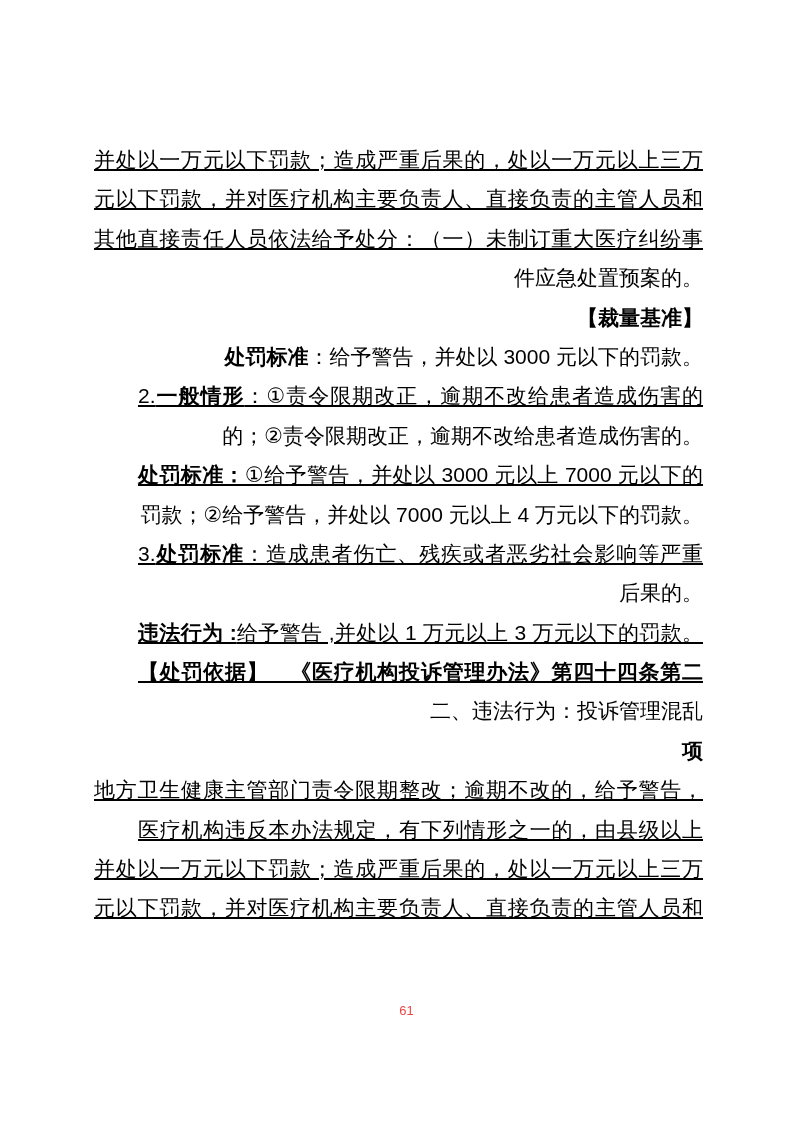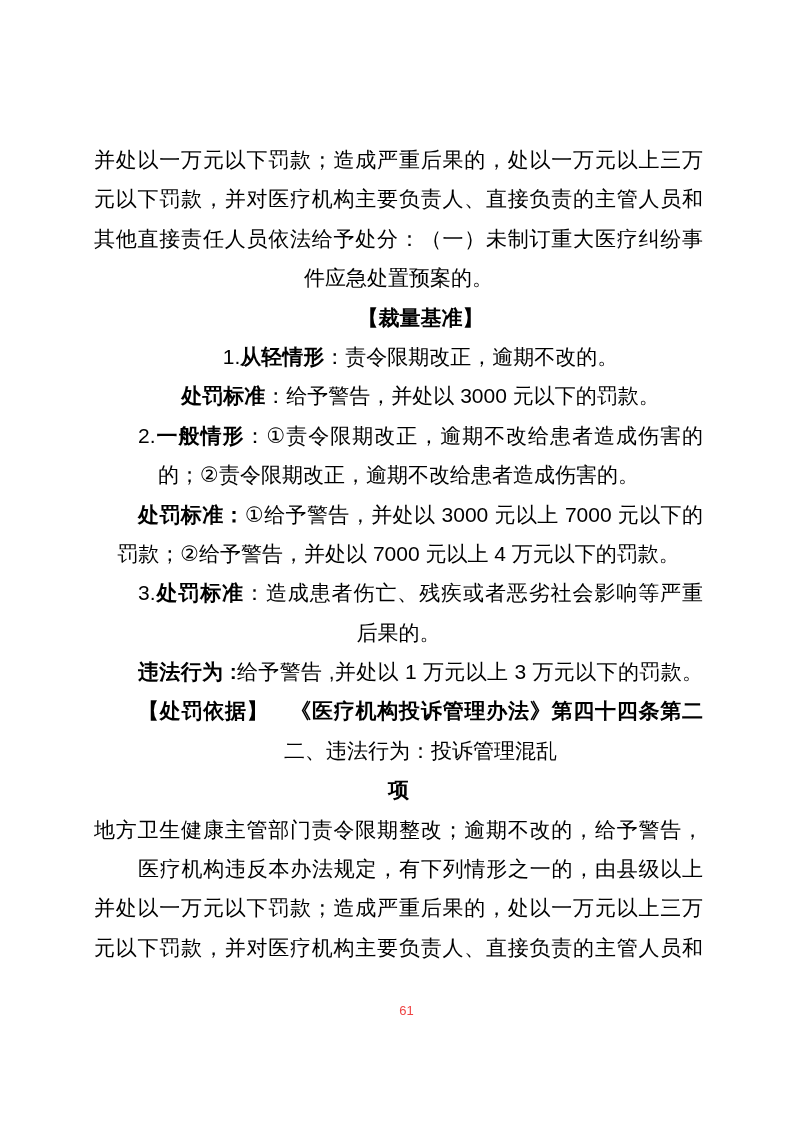--- a/index.html
+++ b/index.html
@@ -21,26 +21,27 @@
     left: 94px;
     top: 140px;
     width: 609px;
     font-size: 21px;
     line-height: 39.4px;
     letter-spacing: 0;
   }
   .line {
     height: 39.4px;
     white-space: nowrap;
-    text-align: center;
+    text-align: right;
   }
   .line.fill {
     white-space: normal;
     text-align: justify;
     text-align-last: justify;
+    text-decoration: underline;
   }
   .line.indent {
     text-indent: 44px;
   }
   .b {
     font-weight: bold;
   }
   .footer {
     position: absolute;
     left: 0;
@@ -56,21 +57,20 @@
 </head>
 <body>
 
 <div class="page">
   <div class="content">
       <div class="line fill"><span>并处以一万元以下罚款；造成严重后果的，处以一万元以上三万</span></div>
       <div class="line fill"><span>元以下罚款，并对医疗机构主要负责人、直接负责的主管人员和</span></div>
       <div class="line fill"><span>其他直接责任人员依法给予处分：（一）未制订重大医疗纠纷事</span></div>
       <div class="line"><span>件应急处置预案的。</span></div>
       <div class="line indent"><span class="b">【裁量基准】</span></div>
-      <div class="line indent"><span>1.</span><span class="b">从轻情形</span><span>：责令限期改正，逾期不改的。</span></div>
       <div class="line indent"><span class="b">处罚标准</span><span>：给予警告，并处以 3000 元以下的罚款。</span></div>
       <div class="line indent fill"><span>2.</span><span class="b">一般情形</span><span>：①责令限期改正，逾期不改给患者造成伤害的</span></div>
       <div class="line"><span>的；②责令限期改正，逾期不改给患者造成伤害的。</span></div>
       <div class="line indent fill"><span class="b">处罚标准：</span><span>①给予警告，并处以 3000 元以上 7000 元以下的</span></div>
       <div class="line"><span>罚款；②给予警告，并处以 7000 元以上 4 万元以下的罚款。</span></div>
       <div class="line indent fill"><span>3.</span><span class="b">处罚标准</span><span>：造成患者伤亡、残疾或者恶劣社会影响等严重</span></div>
       <div class="line"><span>后果的。</span></div>
       <div class="line indent fill"><span class="b">违法行为 :</span><span>给予警告 ,并处以 1 万元以上 3 万元以下的罚款。</span></div>
       <div class="line indent fill"><span class="b">【处罚依据】　《医疗机构投诉管理办法》第四十四条第二</span></div>
       <div class="line indent"><span>二、违法行为：投诉管理混乱</span></div>

